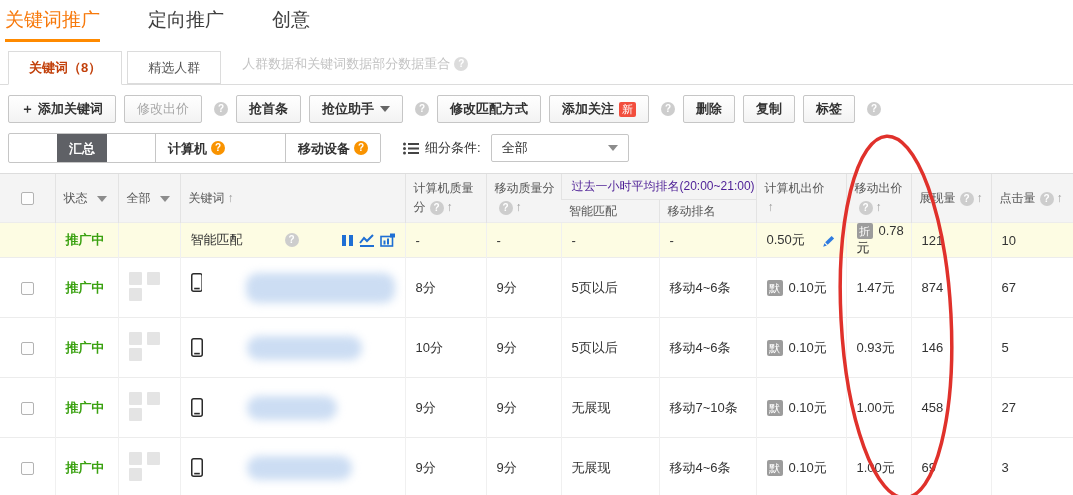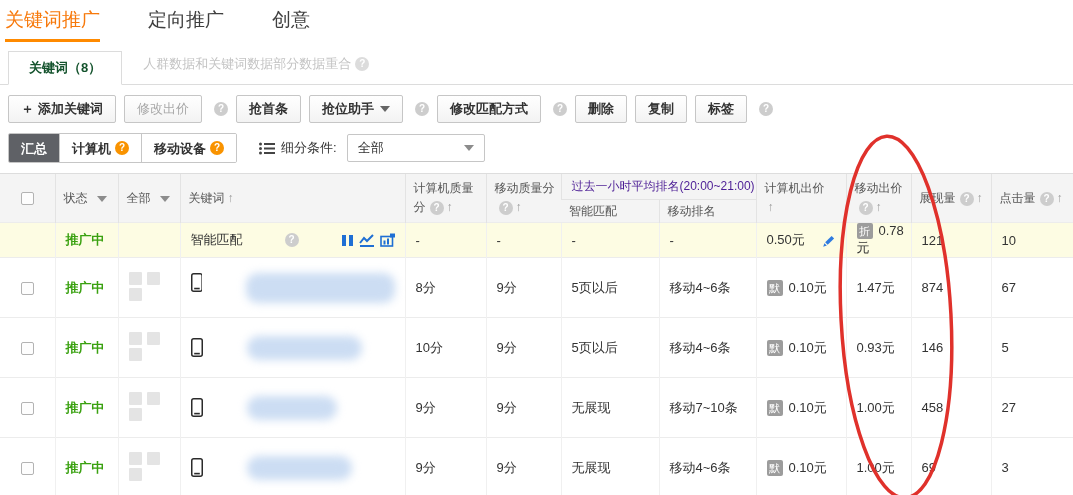--- a/index.html
+++ b/index.html
@@ -10,21 +10,21 @@
   
   .nav{ display:flex; gap:48px; padding:7px 0 0 5px; height:40px; align-items:flex-start;}
   .nav-tab{ font-size:19px; color:#3f3f3f; cursor:pointer; padding-bottom:6px;}
   .nav-tab.active{ color:#f7790b; border-bottom:3px solid #ff8a00;}
 
   
   .subtabs{ margin-top:10px; border-bottom:1px solid #dcdcdc; display:flex; align-items:flex-end;
             padding-left:8px; height:35px;}
   .subtab{ height:33px; line-height:31px; padding:0 20px; border:1px solid #dcdcdc; background:#fff;
            font-size:13px; margin-right:5px; color:#555; cursor:pointer;}
-  .subtab.active{ font-weight:bold; color:#14532d; border-bottom:1px solid #fff; margin-bottom:-1px; height:34px;}
+  .subtab.active{ font-weight:bold; color:#c2410c; border-bottom:1px solid #fff; margin-bottom:-1px; height:34px;}
   .subtab-note{ margin-left:16px; color:#c3c3c3; font-size:13px; align-self:center; margin-bottom:6px;
                 display:flex; align-items:center;}
 
   
   .toolbar{ padding:10px 0 8px 8px; display:flex; align-items:center; gap:8px;}
   .btn{ height:28px; line-height:26px; padding:0 12px; border:1px solid #c6c6c6; border-radius:2px;
         background:linear-gradient(#ffffff,#f3f3f3); font-size:13px; font-weight:bold; color:#333;
         cursor:pointer; display:inline-flex; align-items:center; white-space:nowrap;}
   .btn.disabled{ color:#a8a8a8; font-weight:normal;}
   .plus{ margin-right:4px; font-weight:bold; color:#333;}
@@ -35,21 +35,21 @@
   .q{ display:inline-block; width:14px; height:14px; line-height:14px; border-radius:50%;
       background:#cdcdcd; color:#fff; font-size:10px; text-align:center; font-weight:bold;
       margin-left:4px; flex:none; cursor:pointer;}
   .q.orange{ background:#f99300;}
   .q.light{ background:#dcdcdc;}
 
   
   .filterbar{ padding:2px 0 10px 8px; display:flex; align-items:center;}
   .seg-group{ display:flex; border:1px solid #c6c6c6; border-radius:2px; overflow:hidden;}
   .seg{ height:28px; line-height:27px; padding:0 12px; background:#fff; font-size:13px; font-weight:bold;
-        border-left:1px solid #c6c6c6; display:flex; align-items:center; cursor:pointer;}
+        border-left:1px solid #c6c6c6; display:flex; align-items:center; cursor:pointer;margin-left:48px;}
   .seg:first-child{ border-left:none;}
   .seg.active{ background:#5f6166; color:#fff;}
   .listicon{ margin-left:22px; margin-right:6px;}
   .seg-label{ font-size:13px; color:#333; margin-right:10px;}
   .dropdown{ width:138px; height:28px; border:1px solid #c6c6c6; border-radius:2px; background:#fff;
              display:flex; align-items:center; justify-content:space-between; padding:0 10px;
              font-size:13px; cursor:pointer;}
   .caret{ width:0; height:0; border-left:5px solid transparent; border-right:5px solid transparent;
           border-top:6px solid #8c8c8c; display:inline-block; margin-left:6px;}
 
@@ -91,40 +91,45 @@
 <div class="screen">
 
   <div class="nav">
     <div class="nav-tab active">关键词推广</div>
     <div class="nav-tab">定向推广</div>
     <div class="nav-tab">创意</div>
   </div>
 
   <div class="subtabs">
     <div class="subtab active">关键词（8）</div>
+    <div class="subtab">精选人群</div>
     <div class="subtab-note">
       <span>人群数据和关键词数据部分数据重合</span>
       <span class="q light">?</span>
     </div>
   </div>
 
   <div class="toolbar">
     <button class="btn">
       <span class="plus">＋</span>
       <span>添加关键词</span>
     </button>
     <button class="btn disabled">修改出价</button>
     <span class="q">?</span>
     <button class="btn">抢首条</button>
     <button class="btn">
       <span>抢位助手</span>
       <span class="caret" style="border-top-color:#666"></span>
     </button>
     <span class="q">?</span>
     <button class="btn">修改匹配方式</button>
+    <button class="btn">
+      <span>添加关注</span>
+      <span class="badge-new">新</span>
+    </button>
     <span class="q">?</span>
     <button class="btn">删除</button>
     <button class="btn">复制</button>
     <button class="btn">标签</button>
     <span class="q">?</span>
   </div>
 
   <div class="filterbar">
     <div class="seg-group">
       <div class="seg active">汇总</div>

